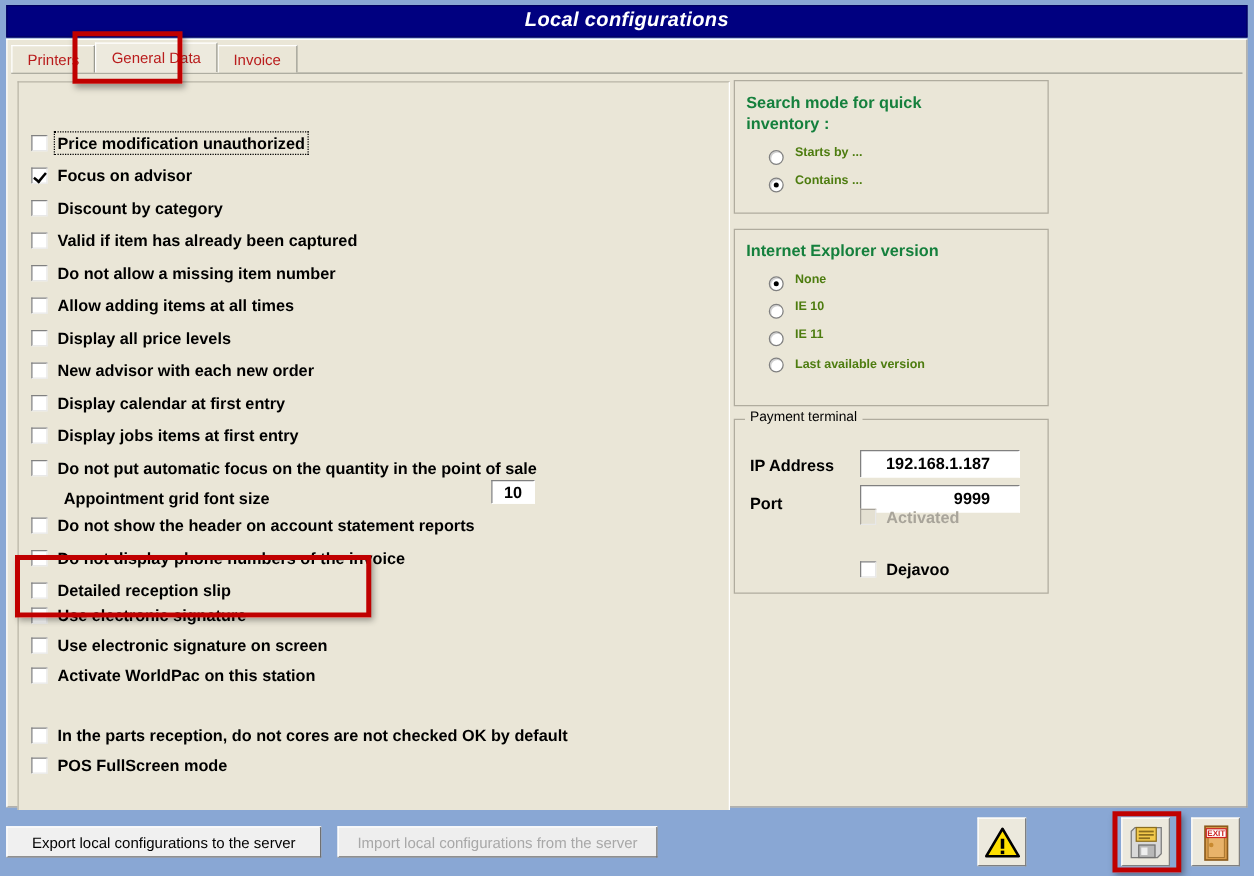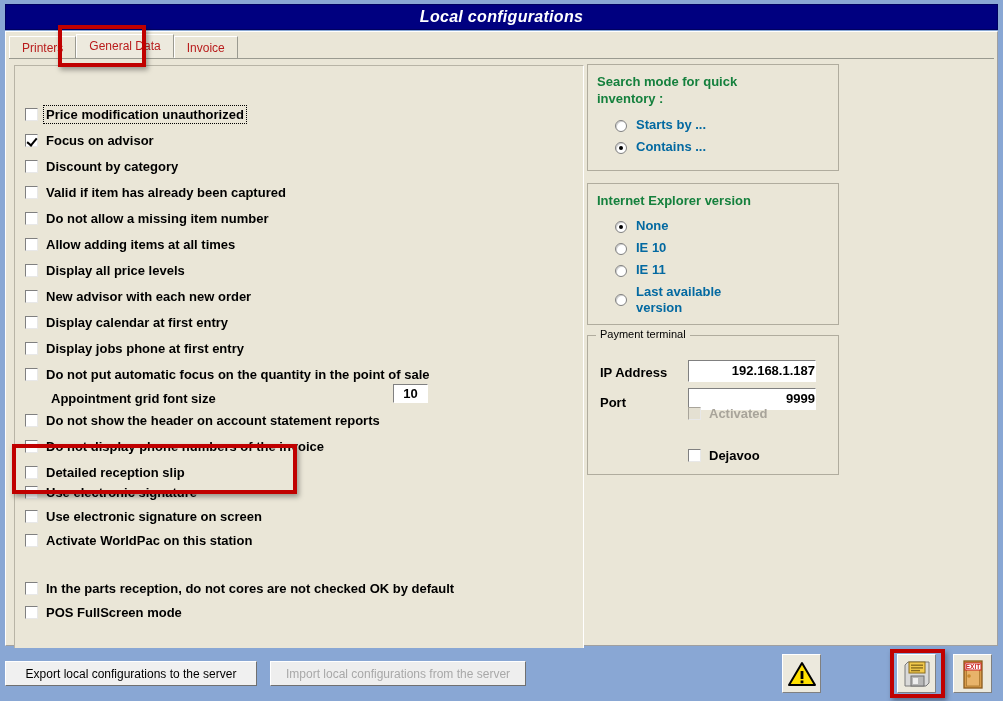--- a/index.html
+++ b/index.html
@@ -161,21 +161,21 @@
   .groupbox {
     position: absolute;
     background: #eae6d7;
     border: 1px solid #b0ac9e;
   }
   .gb-title {
     font-size: 13px; font-weight: bold; color: #15803d;
   }
   .radiorow {
     display: flex; align-items: flex-start;
-    font-size: 13px; font-weight: bold; color: #0369a1;
+    font-size: 10px; font-weight: bold; color: #4d7c0f;
     margin-bottom: 7px;
   }
   .radio {
     width: 12px; height: 12px;
     border-radius: 50%;
     background: #ffffff;
     border: 1px solid #808080;
     box-shadow: inset 1px 1px 0 #d0d0d0;
     margin-right: 9px; margin-top: 3px;
     flex: 0 0 auto;
@@ -212,21 +212,21 @@
   .textinput {
     position: absolute;
     background: #ffffff;
     border-top: 1px solid #808080;
     border-left: 1px solid #808080;
     border-right: 1px solid #ffffff;
     border-bottom: 1px solid #ffffff;
     font-size: 13px; font-weight: bold;
     color: #000000;
     text-align: right;
-    padding-right: 0;
+    padding-right: 23px;
     line-height: 20px;
   }
 
   
   .bottombar {
     position: absolute; left: 0; top: 648px;
     width: 1003px; height: 53px;
     background: #89a7d4;
     padding-left: 36px;
   }
@@ -319,21 +319,21 @@
         <span class="chklabel">New advisor with each new order</span>
       </div>
 
       <div class="chkrow" style="top:247px">
         <span class="chkbox"></span>
         <span class="chklabel">Display calendar at first entry</span>
       </div>
 
       <div class="chkrow" style="top:273px">
         <span class="chkbox"></span>
-        <span class="chklabel">Display jobs phone at first entry</span>
+        <span class="chklabel">Display jobs items at first entry</span>
       </div>
 
       <div class="chkrow" style="top:299px">
         <span class="chkbox"></span>
         <span class="chklabel">Do not put automatic focus on the quantity in the point of sale</span>
       </div>
 
       <div class="fsrow" style="top:322px">
         <span>Appointment grid font size</span>
       </div>

